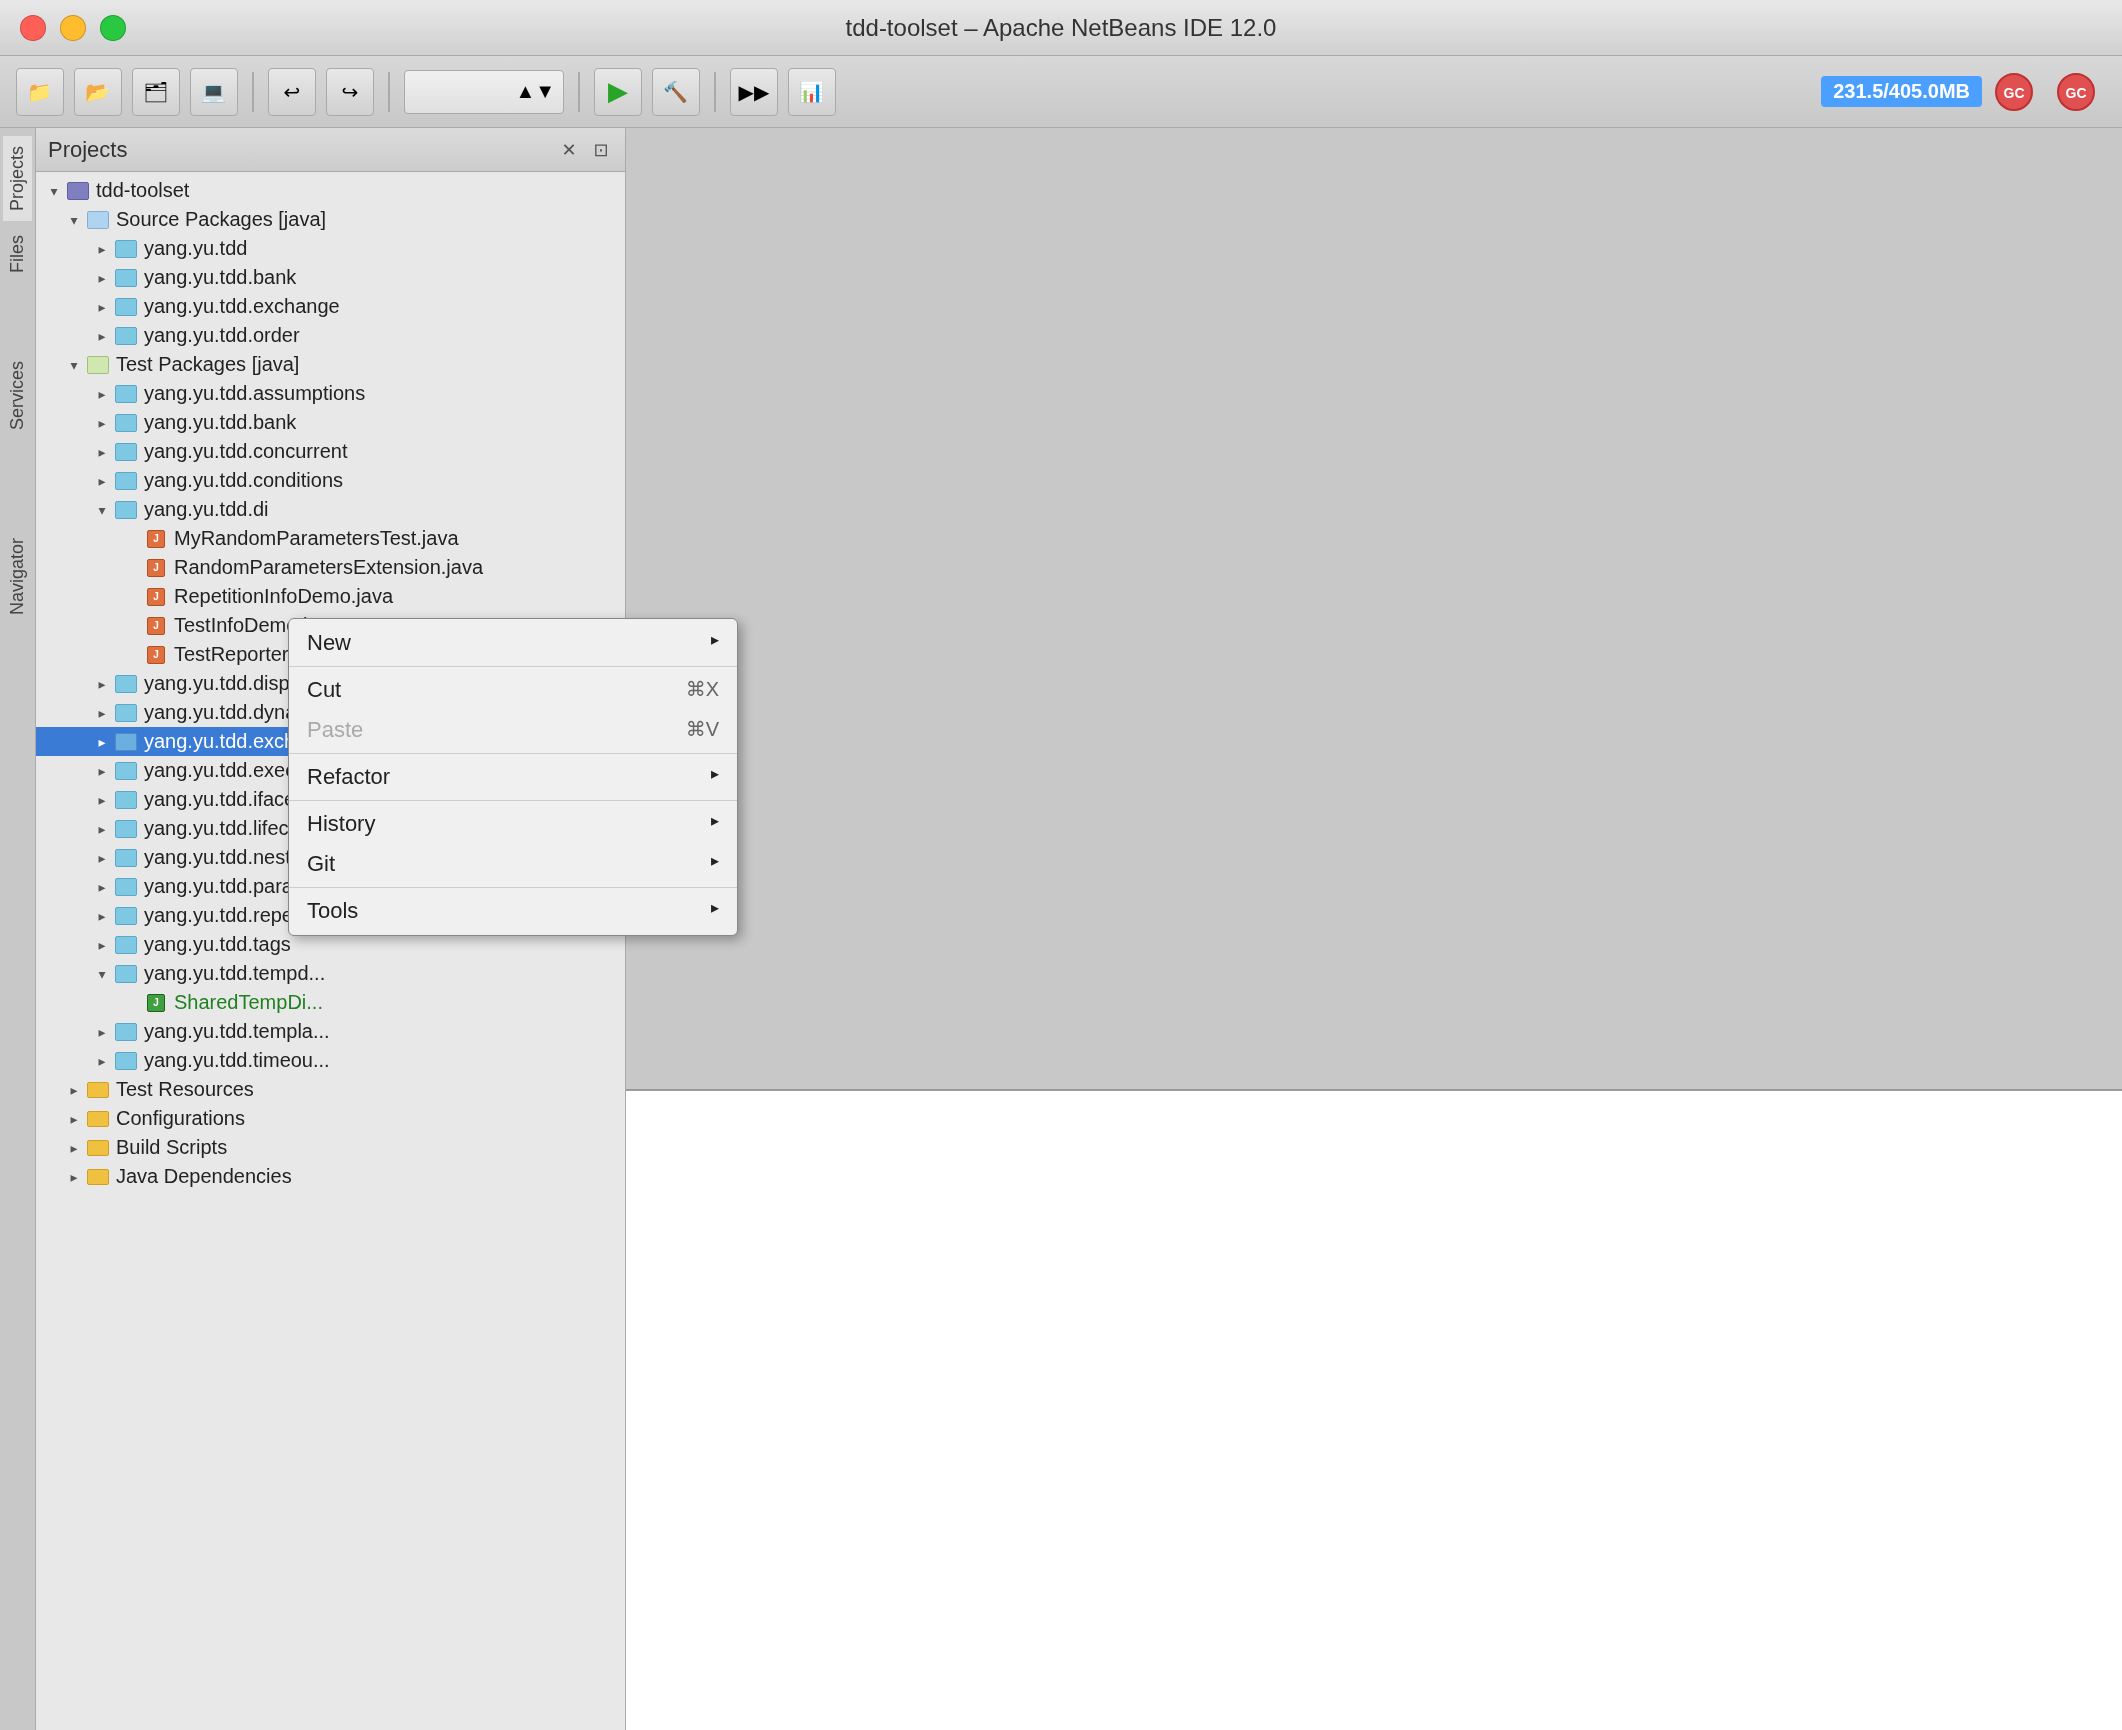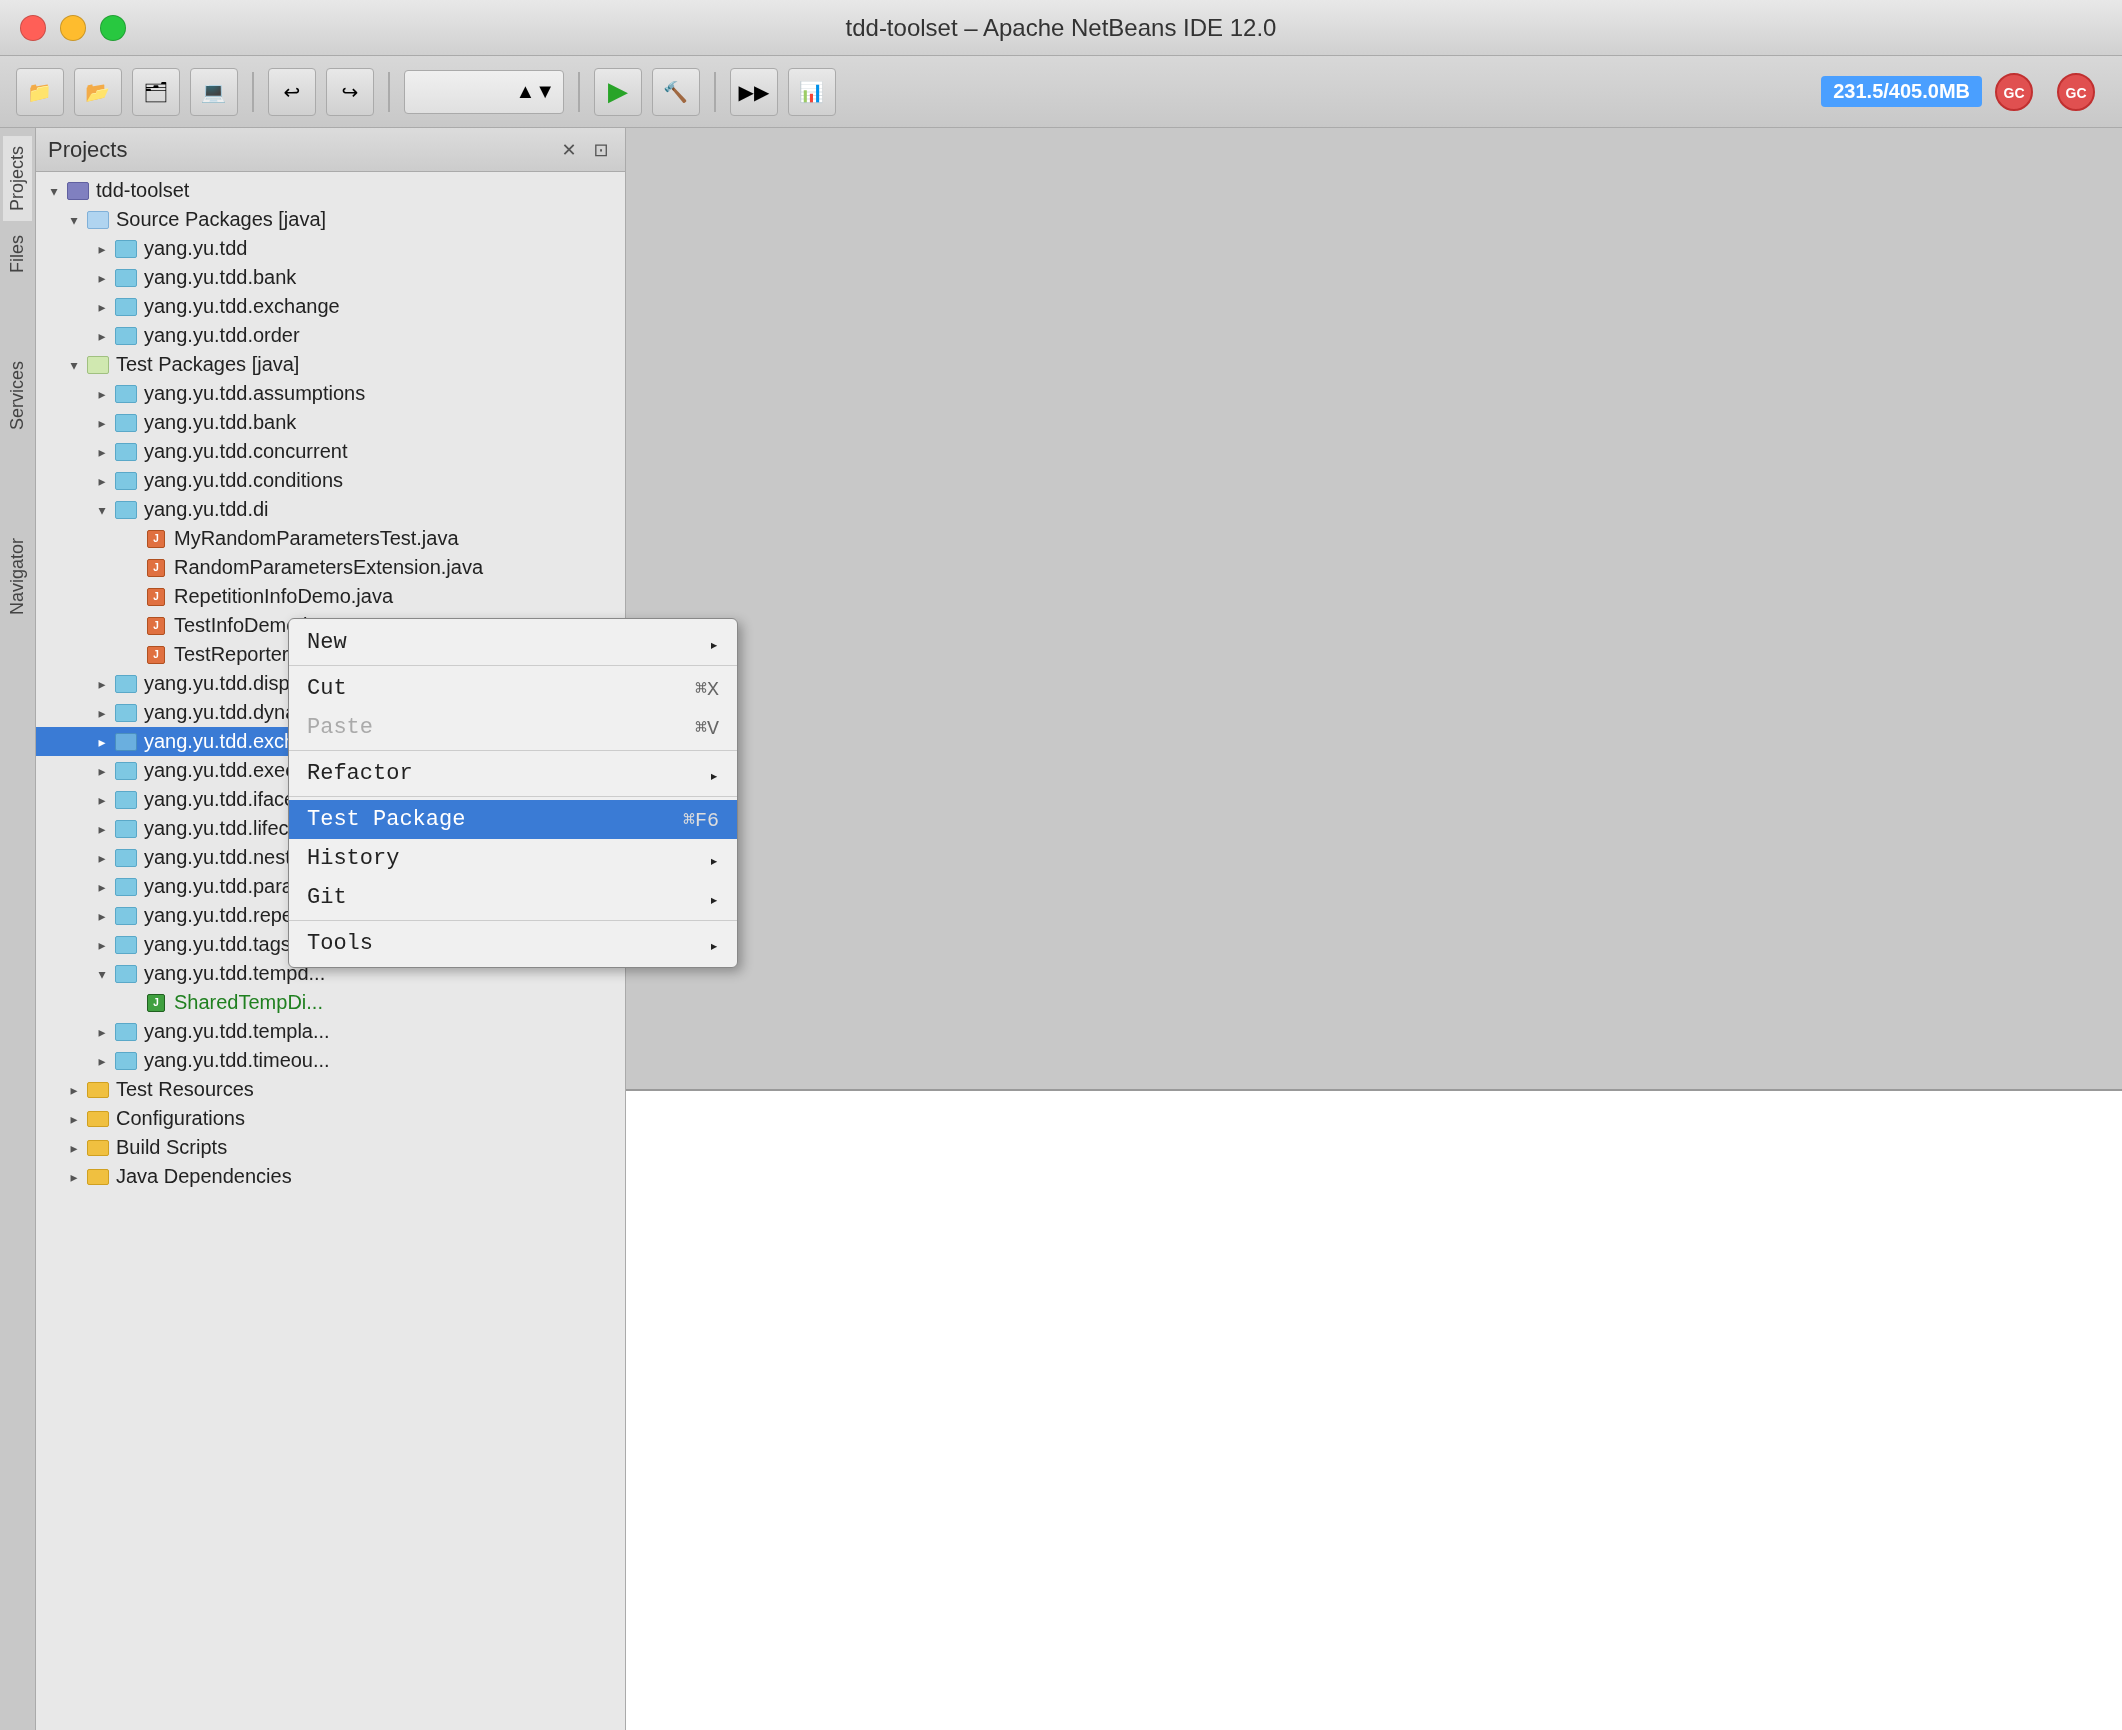--- a/index.html
+++ b/index.html
@@ -273,26 +273,25 @@
       background: #f0f0f0;
       border: 1px solid #888;
       border-radius: 6px;
       box-shadow: 4px 4px 12px rgba(0,0,0,0.3);
       z-index: 100;
       padding: 4px 0;
       font-size: 22px;
     }
     .cm-item {
       display: flex;
-      align-items: flex-end;
+      align-items: flex-start;
       justify-content: space-between;
       padding: 7px 18px;
       cursor: pointer;
       color: #222;
-      font-family: Liberation Mono, monospace;
     }
     .cm-item.highlighted { background: #3a7bd5; color: white; }
     .cm-item.disabled { color: #aaa; cursor: default; }
     .cm-label { flex: 1; }
     .cm-shortcut {
       color: #666;
       font-size: 20px;
       margin-left: 20px;
     }
     .cm-item.highlighted .cm-shortcut { color: #ddd; }
@@ -696,24 +695,20 @@
       <div class="cm-item disabled">
         <span class="cm-label">Paste</span>
         <span class="cm-shortcut">⌘V</span>
       </div>
       <div class="cm-separator"></div>
       <div class="cm-item">
         <span class="cm-label">Refactor</span>
         <span class="cm-arrow">▸</span>
       </div>
       <div class="cm-separator"></div>
-      <div class="cm-item highlighted">
-        <span class="cm-label">Test Package</span>
-        <span class="cm-shortcut">⌘F6</span>
-      </div>
       <div class="cm-item">
         <span class="cm-label">History</span>
         <span class="cm-arrow">▸</span>
       </div>
       <div class="cm-item">
         <span class="cm-label">Git</span>
         <span class="cm-arrow">▸</span>
       </div>
       <div class="cm-separator"></div>
       <div class="cm-item">

